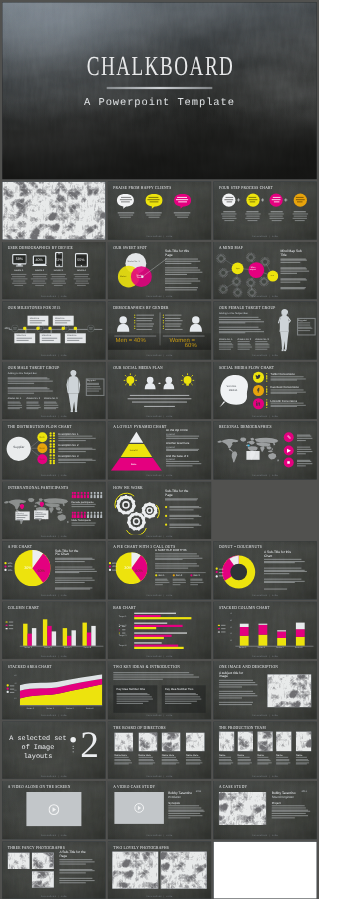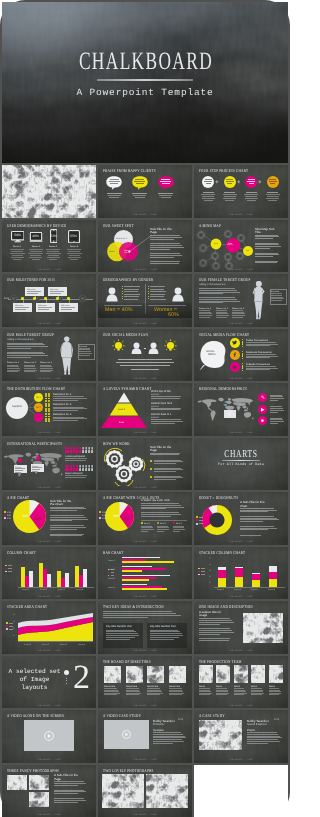--- a/index.html
+++ b/index.html
@@ -1,21 +1,21 @@
 <!DOCTYPE html>
 <html><head>
 <meta charset="utf-8">
 <title>Chalkboard Template Preview</title>
 <style>
   html,body{margin:0;padding:0;background:#ffffff;}
   body{width:290px;height:817px;overflow:hidden;
        font-family:"Liberation Serif",serif;-webkit-font-smoothing:antialiased;
        text-rendering:geometricPrecision;}
   
-  #page{will-change:opacity;border-radius:25px;}
+  #page{will-change:opacity;}
   .sl,.hero{opacity:.999;}
   #page{position:relative;width:290px;height:817px;background:#51514f;}
 
   
   .board{position:absolute;inset:0;background:#2f312c;overflow:hidden;}
   .board .tex{position:absolute;left:0;top:0;width:100%;height:100%;}
   .board .vig{position:absolute;inset:0;
      background:
        linear-gradient(145deg, rgba(128,137,146,.20) 0%, rgba(96,104,112,.08) 26%, rgba(50,54,58,0) 52%),
        radial-gradient(125% 110% at 48% 32%, rgba(255,255,255,.03) 0%, rgba(255,255,255,0) 42%, rgba(0,0,0,.20) 80%, rgba(0,0,0,.38) 100%);}
@@ -1335,35 +1335,20 @@
           <div style="left: 55.8px; top: 30px; width: 27.06px; height: 0.7px; background: rgba(222, 227, 231, 0.4); position: absolute;"></div>
           <div style="left: 55.8px; top: 31.7px; width: 28.842px; height: 0.7px; background: rgba(222, 227, 231, 0.4); position: absolute;"></div>
           <div style="left: 55.8px; top: 33.4px; width: 21.78px; height: 0.7px; background: rgba(222, 227, 231, 0.4); position: absolute;"></div>
           <div style="left: 52px; top: 38px; width: 2.2px; height: 2.2px; border-radius: 50%; background: rgb(237, 227, 13); position: absolute;"></div>
           <div style="left: 55.8px; top: 38px; width: 27.06px; height: 0.7px; background: rgba(222, 227, 231, 0.4); position: absolute;"></div>
           <div style="left: 55.8px; top: 39.7px; width: 28.842px; height: 0.7px; background: rgba(222, 227, 231, 0.4); position: absolute;"></div>
           <div style="left: 55.8px; top: 41.4px; width: 21.78px; height: 0.7px; background: rgba(222, 227, 231, 0.4); position: absolute;"></div>
           <div class="ftr">CHALKBOARD  |  PAGE</div>
         </div>
       </div>
-      <div class="cell" style="left: 192px; top: 272.5px;">
-        <div class="board">
-          <svg class="tex" width="94" height="52.9" preserveAspectRatio="none">
-            <rect width="94" height="52.9" filter="url(#blotch)" opacity=".30"></rect>
-            <rect width="94" height="52.9" filter="url(#chalktex)" opacity=".10"></rect>
-          </svg>
-          <div class="vig"></div>
-        </div>
-        <div class="sl">
-          <div style="position: absolute; left: 0px; top: 0px; width: 94px; height: 53px; background: radial-gradient(75% 70% at 45% 38%, rgba(120, 128, 136, 0.22), rgba(0, 0, 0, 0) 72%);"></div>
-          <div style="position: absolute; left: 0px; width: 463px; top: 11.6px; text-align: center; font-family: &quot;Liberation Serif&quot;, serif; font-size: 37px; letter-spacing: 3.6px; line-height: 34px; color: rgb(236, 238, 240); transform: scale(0.203, 0.285); transform-origin: left top;">CHARTS</div>
-          <div style="position: absolute; left: 28px; top: 22.8px; width: 38px; height: 0.9px; background: linear-gradient(90deg, rgba(200, 206, 212, 0.5), rgba(225, 229, 233, 0.92), rgba(200, 206, 212, 0.5));"></div>
-          <div style="position: absolute; left: 0px; width: 376px; top: 25.4px; text-align: center; font-family: &quot;Liberation Mono&quot;, monospace; font-size: 13.6px; letter-spacing: 0.6px; line-height: 14px; color: rgb(223, 227, 230); transform: scale(0.25, 0.25); transform-origin: left top;">For All Kinds of Data</div>
-        </div>
-      </div>
       <div class="cell" style="left: 0px; top: 327px;">
         <div class="board">
           <svg class="tex" width="94" height="52.9" preserveAspectRatio="none">
             <rect width="94" height="52.9" filter="url(#blotch)" opacity=".30"></rect>
             <rect width="94" height="52.9" filter="url(#chalktex)" opacity=".10"></rect>
           </svg>
           <div class="vig"></div>
         </div>
         <div class="sl">
           <div class="ttl">A PIE CHART</div>

